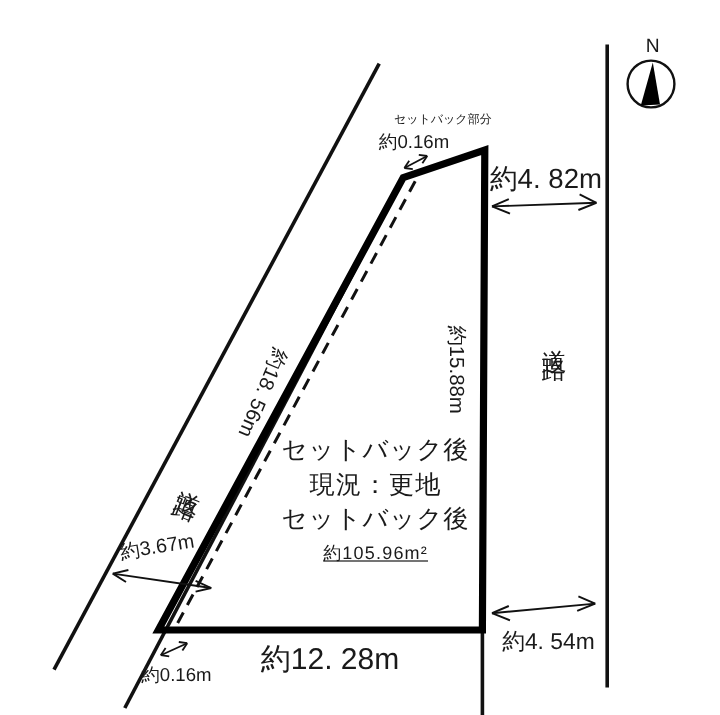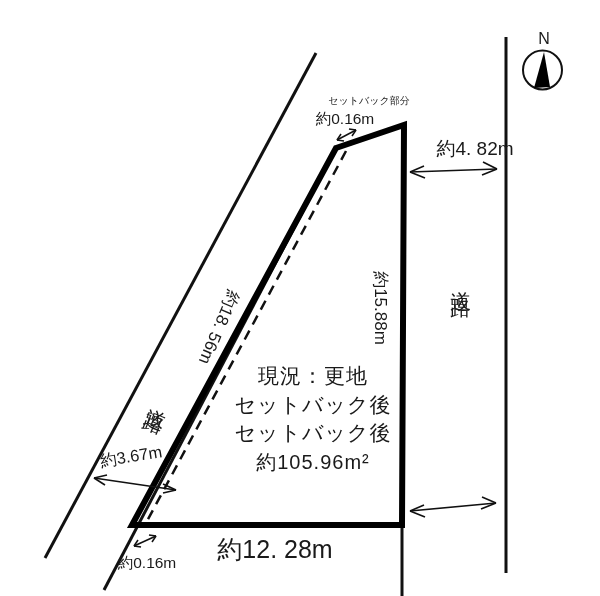--- a/index.html
+++ b/index.html
@@ -7,21 +7,21 @@
     position:relative;width:600px;height:596px;background:#ffffff;overflow:hidden;
     font-family:"Liberation Sans","DejaVu Sans",sans-serif;color:#1a1a1a;
   }
   .canvas svg.geometry{position:absolute;left:0;top:0;z-index:1;}
   .lbl{
     position:absolute;z-index:2;white-space:nowrap;color:#1a1a1a;
     transform:translate(-50%,-50%);line-height:1.1;
   }
   .lbl-caption{left:369px;top:100px;font-size:10px;}
   .lbl-setback-top{left:345px;top:119px;font-size:15.5px;}
-  .lbl-dim-top-right{left:455px;top:149px;font-size:19px;margin-left:20px;}
+  .lbl-dim-top-right{left:455px;top:149px;font-size:23px;}
   .lbl-dim-left{
     left:218px;top:327px;font-size:17px;
     transform:translate(-50%,-50%) rotate(113deg);
   }
   .lbl-road-left{
     left:164px;top:399px;font-size:21px;
     writing-mode:vertical-rl;text-orientation:upright;letter-spacing:4px;
     transform:translate(-50%,-50%) rotate(22deg);
   }
   .lbl-dim-right{
@@ -37,21 +37,21 @@
     transform:translate(-50%,-50%) rotate(-9deg);
   }
   .lbl-setback-bottom{left:147px;top:563px;font-size:15.5px;}
   .lbl-dim-bottom{left:275px;top:550px;font-size:25px;}
   .lbl-dim-bottom-right{left:457px;top:536px;font-size:19px;}
   .lbl-north{left:544px;top:39px;font-size:16px;}
   .note{
     position:absolute;z-index:2;left:313px;top:362px;transform:translateX(-50%);
     text-align:center;font-size:21px;line-height:28.5px;letter-spacing:1px;
   }
-  .note .small{font-size:20px;}
+  .note .small{font-size:15px;text-decoration:underline;}
 </style>
 </head>
 <body>
 
 <div class="canvas">
 
   <svg class="geometry" width="600" height="596" viewBox="0 0 600 596">
 
     <line x1="316" y1="53" x2="45" y2="558" stroke="#111" stroke-width="3"></line>
 
@@ -126,21 +126,22 @@
   <div class="lbl lbl-dim-right">約15.88m</div>
 
   <div class="lbl lbl-road-right">道路</div>
 
   <div class="lbl lbl-road-width">約3.67m</div>
 
   <div class="lbl lbl-setback-bottom">約0.16m</div>
 
   <div class="lbl lbl-dim-bottom">約12. 28m</div>
 
+  <div class="lbl lbl-dim-bottom-right">約4. 54m</div>
 
   <div class="note">
+    <div>セットバック後</div>
     <div>現況：更地</div>
-    <div>セットバック後</div>
     <div>セットバック後</div>
     <div class="small">約105.96m²</div>
   </div>
 
 </div>
 
 </body></html>

